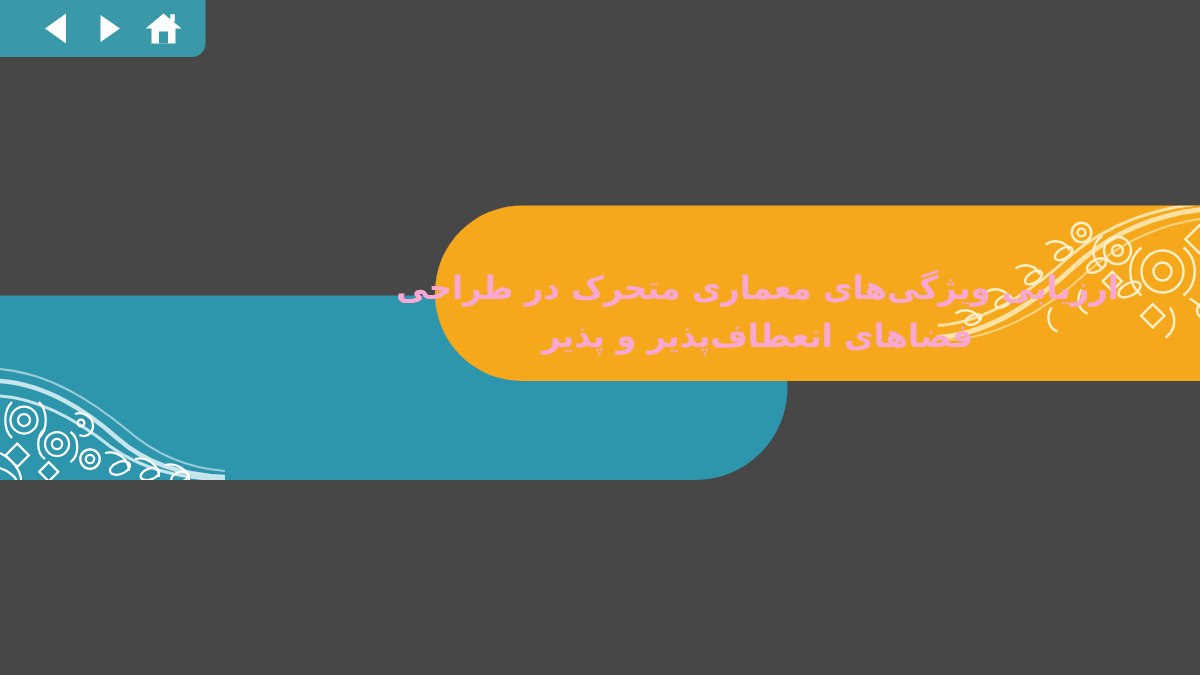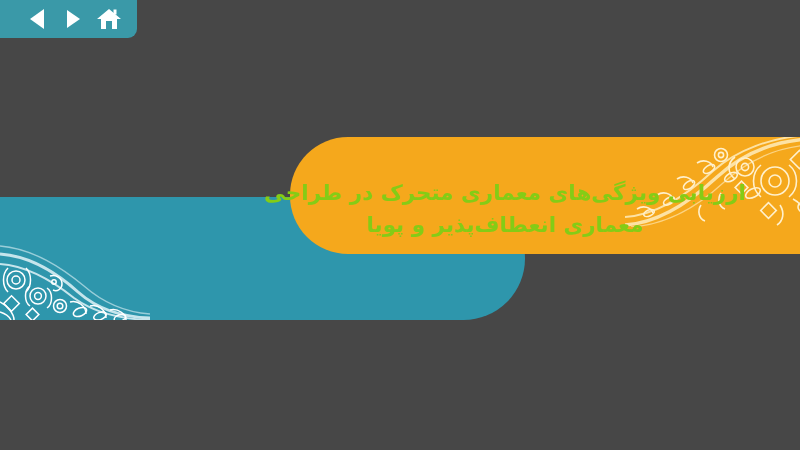--- a/index.html
+++ b/index.html
@@ -99,21 +99,21 @@
     left: 290px;
     top: 137px;
     width: 430px;
     height: 140px;
     z-index: 30;
     display: flex;
     flex-direction: column;
     align-items: center;
     justify-content: center;
     text-align: center;
-    color: #84cc16;
+    color: #f9a8d4;
     font-family: "DejaVu Sans", sans-serif;
     font-size: 21.5px;
     font-weight: bold;
     line-height: 1.48;
     letter-spacing: 0px;
     direction: rtl;
     padding-top: 4px;
     box-sizing: border-box;
   }
   #title-text .tline { white-space: nowrap; }
@@ -196,21 +196,21 @@
           <circle cx="178" cy="70" r="2"></circle>
           <path d="M96 56 C92 62 94 70 100 72"></path>
           <path d="M76 68 C72 74 74 82 80 84"></path>
         </g>
       </svg>
     </div>
   </div>
 
   <div id="title-text">
     <div class="tline">ارزیابی ویژگی‌های معماری متحرک در طراحی</div>
-    <div class="tline">معماری انعطاف‌پذیر و پویا</div>
+    <div class="tline">فضاهای انعطاف‌پذیر و پذیر</div>
   </div>
 
   <div id="nav-toolbar">
     <div class="nav-btn">
       <svg width="20" height="22" viewBox="0 0 20 22">
         <polygon points="17,1 17,21 3,11" fill="#ffffff"></polygon>
       </svg>
     </div>
     <div class="nav-btn">
       <svg width="20" height="22" viewBox="0 0 20 22">

